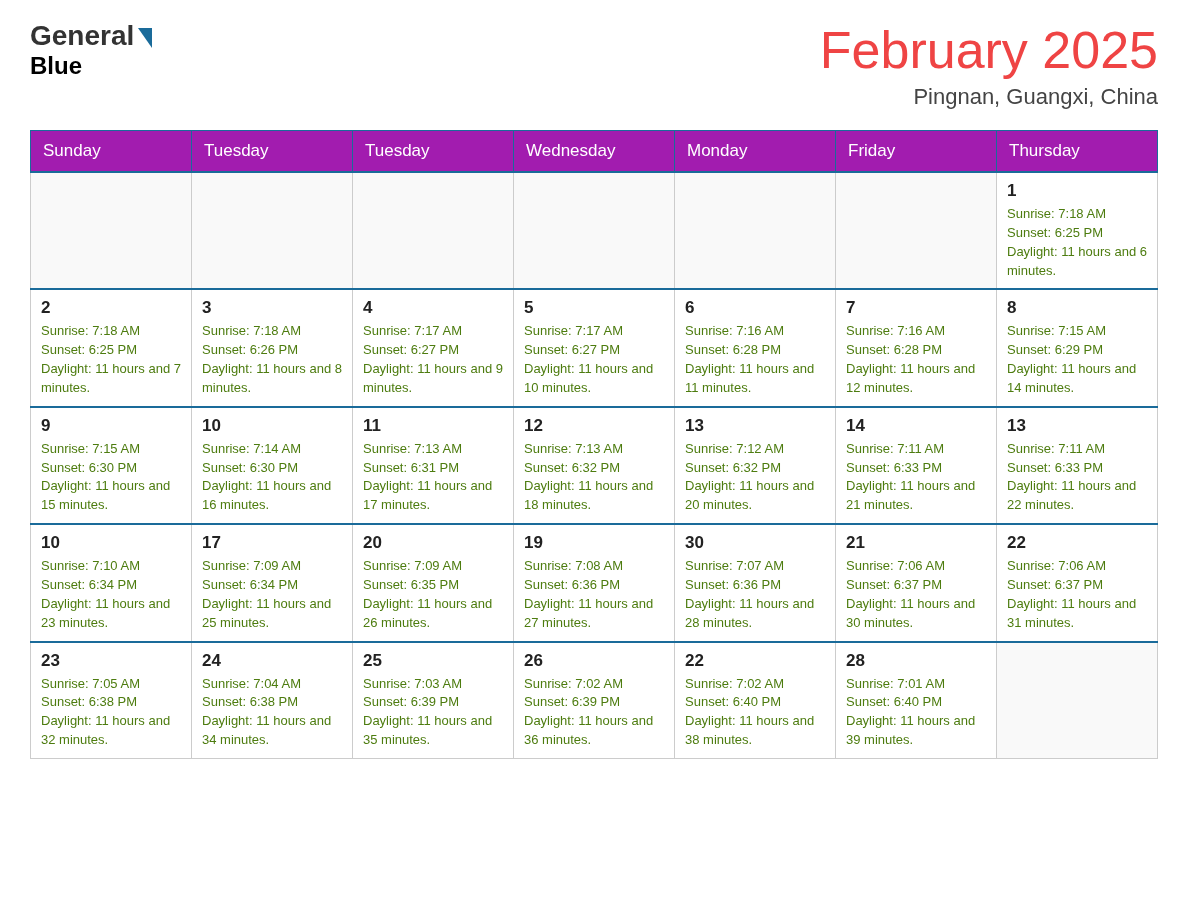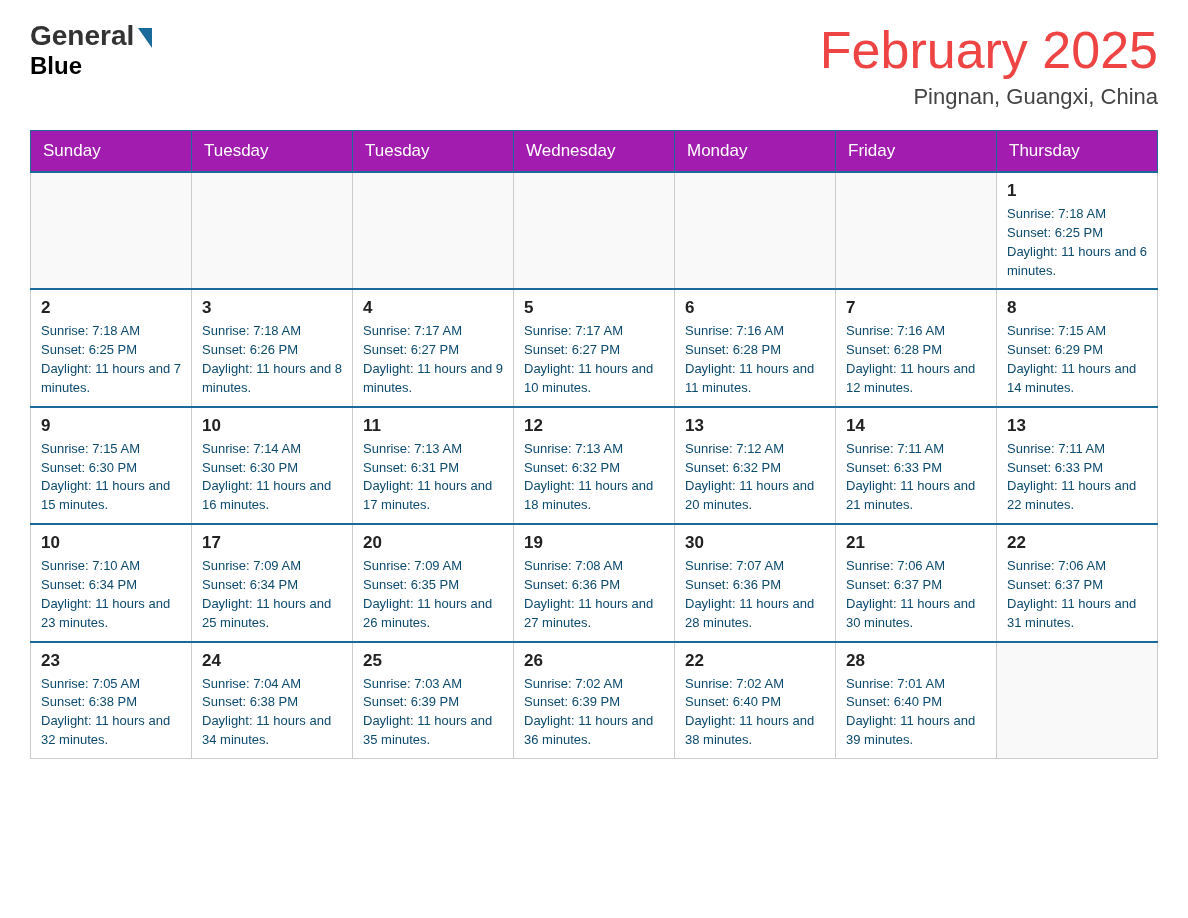--- a/index.html
+++ b/index.html
@@ -80,21 +80,21 @@
     }
     .day-number {
       font-size: 17px;
       font-weight: bold;
       color: #222;
       display: block;
       margin-bottom: 4px;
     }
     .day-info {
       font-size: 13px;
-      color: #0c4a6e;
+      color: #4d7c0f;
       line-height: 1.45;
     }
     .empty-cell {
       background: #f9f9f9;
     }
     tr.week-row td {
       border-top: 2px solid #1a6b9a;
     }
   </style>
 </head>

